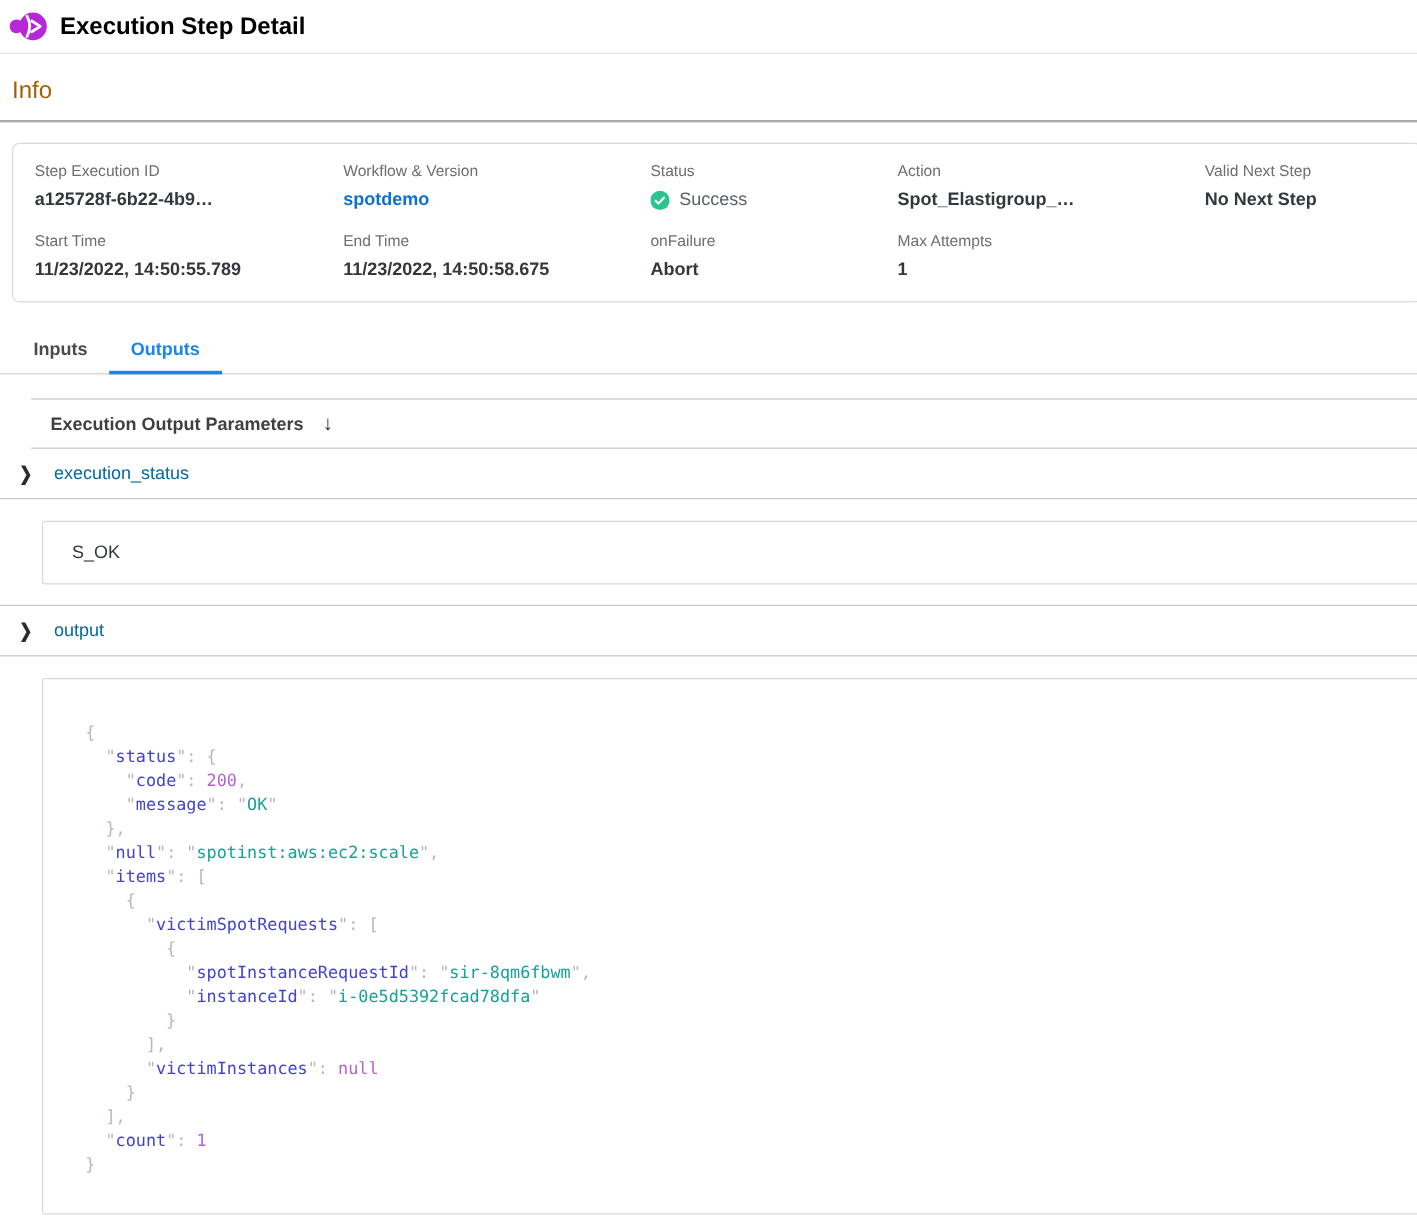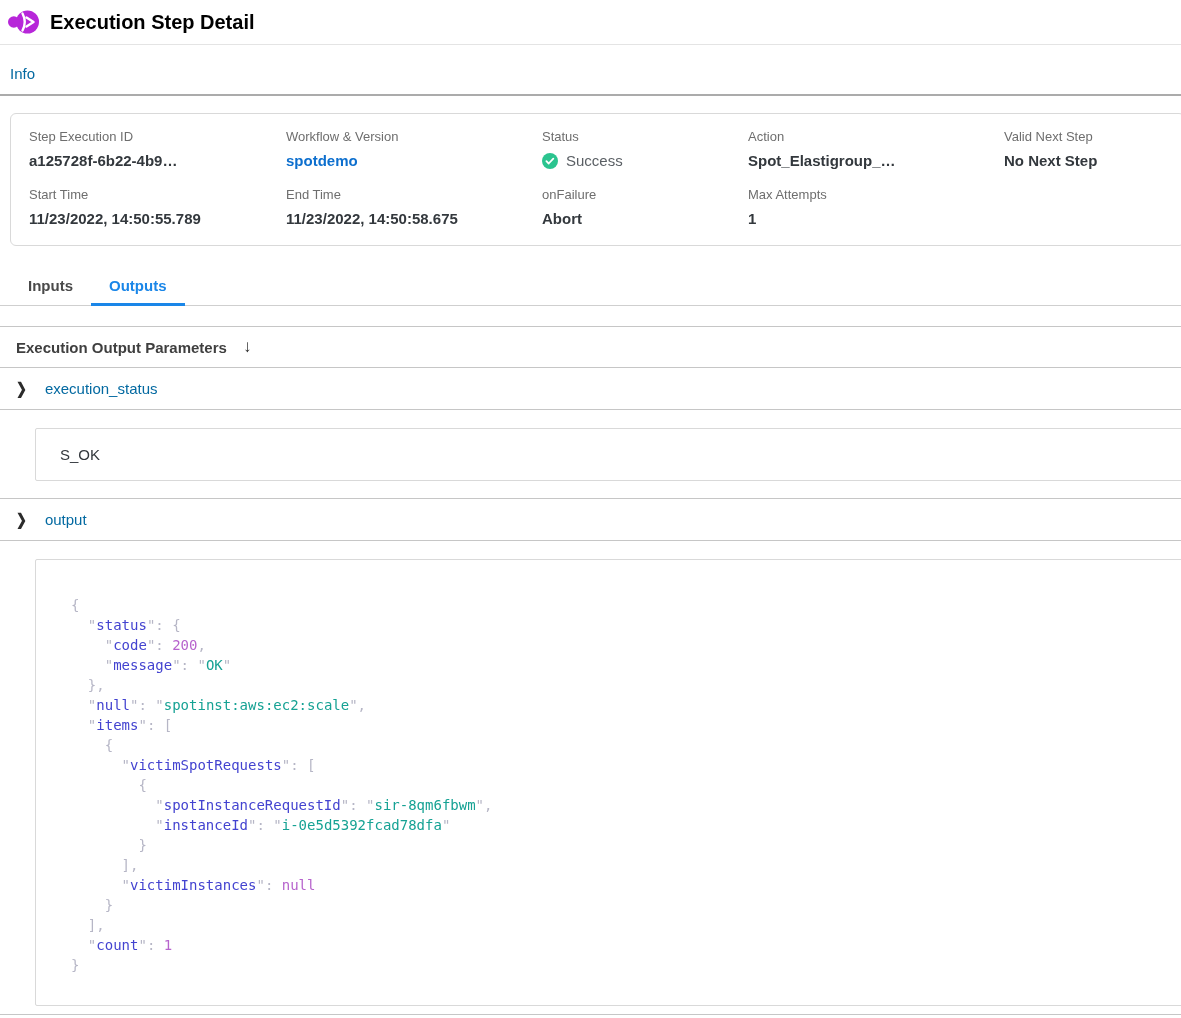--- a/index.html
+++ b/index.html
@@ -15,21 +15,21 @@
     display:flex; align-items:center;
     height:45px; padding-left:8px;
     border-bottom:1px solid #e4e4e4;
     background:#fff;
   }
   .logo { width:32px; height:30px; margin-right:10px; flex:0 0 auto; }
   .page-title { font-size:20px; font-weight:700; color:#000000; margin-right:10px; white-space:nowrap; }
   .page-subtitle { font-size:20px; font-weight:400; color:#6f6f6f; white-space:nowrap; }
 
   
-  .info-label { font-size:15px; color:#0369a1; padding:20px 0 12px 10px; }
+  .info-label { font-size:20px; color:#a16207; padding:20px 0 12px 10px; }
   .info-divider { height:2px; background:#ababab; width:100%; }
 
   .info-card {
     margin:17px 0 0 10px;
     width:1175px;
     border:1px solid #d9d9d9;
     border-radius:6px;
     padding:15px 0 18px 18px;
     display:grid;
     grid-template-columns:257px 256px 206px 256px auto;
@@ -55,21 +55,21 @@
   }
   .tab.active { color:#1a86e8; border-bottom-color:#1a86e8; }
 
   
   .params-header {
     margin-top:20px;
     border-top:1px solid #c6c6c6;
     border-bottom:1px solid #c6c6c6;
     padding:10px 16px;
     display:flex; align-items:center;
-    font-size:15px; font-weight:700; color:#3f3f3f;
+    font-size:15px; font-weight:700; color:#3f3f3f;margin-left:26px;
   }
   .download-arrow { margin-left:16px; font-size:17px; font-weight:700; color:#2b2b2b; cursor:pointer; }
 
   .param-row {
     display:flex; align-items:center;
     padding:12px 16px;
     border-bottom:1px solid #c6c6c6;
     cursor:pointer;
   }
   .chevron { font-size:13px; font-weight:700; color:#2b2b2b; margin-right:18px; transform:scaleY(1.2); }

